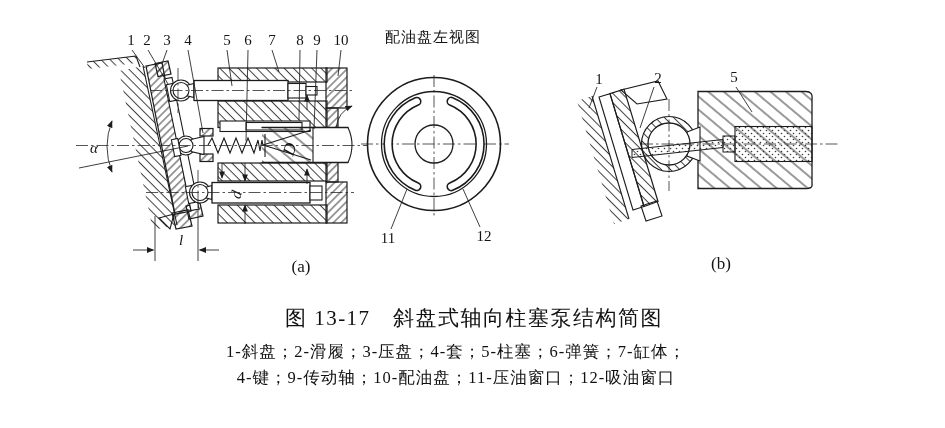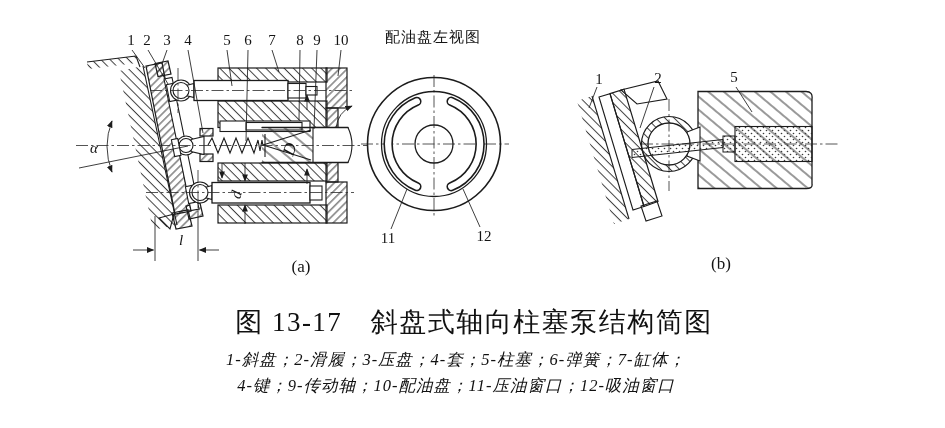--- a/index.html
+++ b/index.html
@@ -11,22 +11,22 @@
   .vtitle{font-size:15px;letter-spacing:1px;}
   .sublabel{font-size:17px;}
   .ln{stroke:#1c1c1c;stroke-width:1.3;fill:none;stroke-linecap:round;}
   .ln2{stroke:#1c1c1c;stroke-width:1.1;fill:none;}
   .tn{stroke:#1c1c1c;stroke-width:0.85;fill:none;}
   .cl{stroke:#2a2a2a;stroke-width:0.8;fill:none;stroke-dasharray:12 3 2.5 3;}
   .wf{fill:#ffffff;stroke:#1c1c1c;stroke-width:1.3;}
   .wf2{fill:#ffffff;stroke:#1c1c1c;stroke-width:1.1;}
   .hb{stroke:#1c1c1c;stroke-width:1.2;}
   .caption{position:absolute;top:304px;left:0;width:912px;text-align:center;}
-  .cap-title{font-size:27px;letter-spacing:1.5px;margin:0 0 7px 0;padding-left:36px;}
-  .cap-line{font-size:16.5px;letter-spacing:1px;line-height:26px;margin:0;font-style:italic;}
+  .cap-title{font-size:21px;letter-spacing:1.5px;margin:0 0 7px 0;padding-left:36px;}
+  .cap-line{font-size:16.5px;letter-spacing:1px;line-height:26px;margin:0;}
 </style>
 </head>
 <body>
 
 <div class="page">
 
 <svg width="945" height="300" viewBox="0 0 945 300">
   <defs>
     <pattern id="ph1" patternUnits="userSpaceOnUse" width="6.5" height="6.5" patternTransform="rotate(-45)">
       <line x1="3.2" y1="-1" x2="3.2" y2="7.5" stroke="#2a2a2a" stroke-width="0.9"></line>

